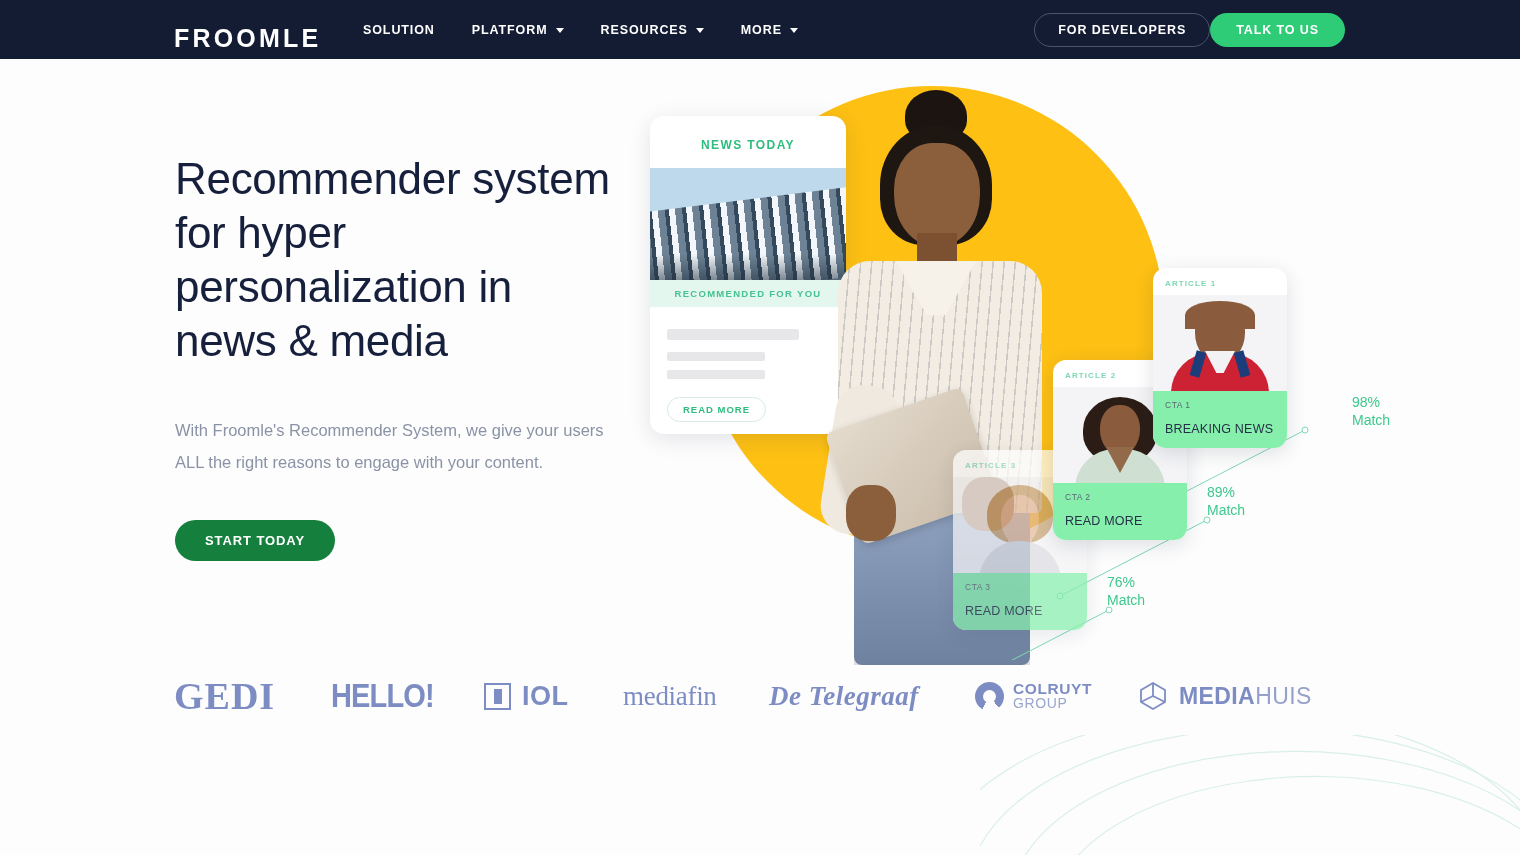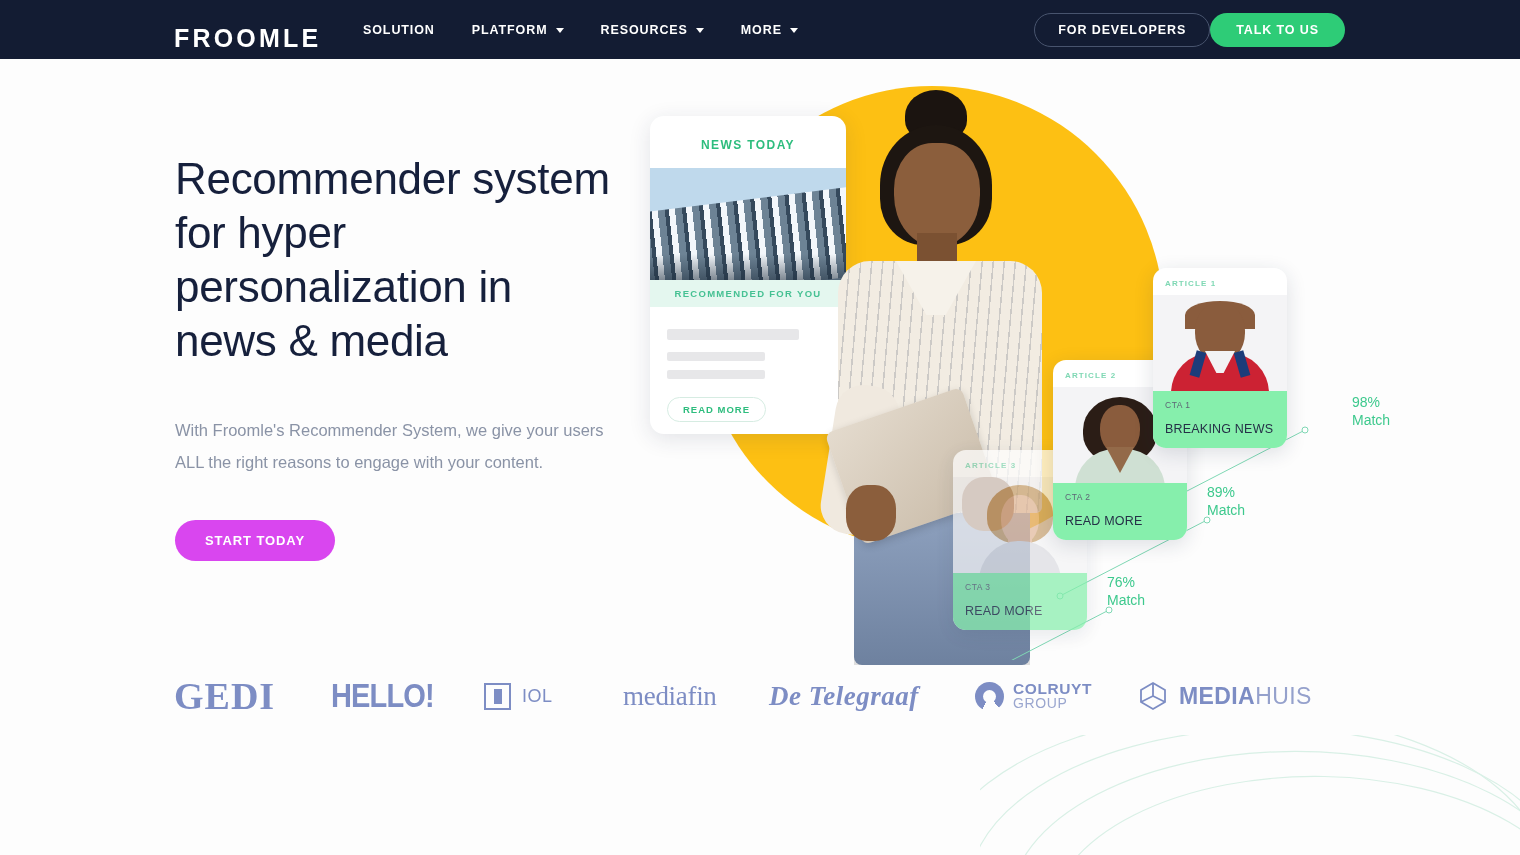--- a/index.html
+++ b/index.html
@@ -62,21 +62,21 @@
   .hero-title {
     font-size: 44px; line-height: 54px; color: #16203c;
     font-weight: 400; letter-spacing: -0.3px;
   }
   .hero-sub {
     margin-top: 46px; font-size: 16.5px; line-height: 32px;
     color: #8a93a6; width: 432px;
   }
   .btn-start {
     margin-top: 42px; display: inline-block;
-    background: #d946ef; border: none; border-radius: 21px;
+    background: #15803d; border: none; border-radius: 21px;
     padding: 0 30px; height: 41px; line-height: 41px;
     color: #ffffff; font-size: 13px; font-weight: 700;
     letter-spacing: 0.9px; cursor: pointer;
   }
 
   
   .hero-art { position: absolute; left: 640px; top: 60px; width: 740px; height: 600px; }
   .yellow-circle {
     position: absolute; left: 60px; top: 26px;
     width: 464px; height: 464px; border-radius: 50%;
@@ -240,21 +240,21 @@
   .logos {
     position: absolute; left: 0; top: 660px; width: 1360px; height: 72px;
     color: #7d8dc4;
   }
   .logo-item { position: absolute; top: 0; height: 72px; display: flex; align-items: center; }
   #lg-gedi   { left: 174px; font-family: "Liberation Serif", serif; font-size: 38px; font-weight: 700; letter-spacing: 1px; }
   #lg-hello  { left: 331px; font-size: 33px; font-weight: 700; letter-spacing: -1px; transform: scaleX(.88); transform-origin: left center; }
   #lg-iol    { left: 484px; gap: 11px; }
   .iol-box { width: 27px; height: 27px; border: 2px solid #7d8dc4; display:flex; align-items:center; justify-content:center; }
   .iol-box i { display:block; width: 8px; height: 15px; background:#7d8dc4; }
-  .iol-text { font-size: 18px; font-weight: 400; letter-spacing: .5px; }
+  .iol-text { font-size: 27px; font-weight: 700; letter-spacing: .5px; }
   #lg-mediafin { left: 623px; font-family: "Liberation Serif", serif; font-size: 27px; letter-spacing: -.3px; }
   #lg-telegraaf{ left: 769px; font-family: "Liberation Serif", serif; font-size: 27px; font-style: italic; font-weight: 700; letter-spacing: .5px; }
   #lg-colruyt  { left: 975px; gap: 9px; }
   .colruyt-mark{ width: 29px; height: 29px; border-radius: 50%;
     background: conic-gradient(from 210deg, #7d8dc4 0 290deg, transparent 290deg 360deg); position: relative; }
   .colruyt-mark::after{ content:""; position:absolute; left:8px; top:8px; width:13px; height:13px; border-radius:50%; background:#fdfdfd;}
   .colruyt-text{ line-height: 14px; }
   .colruyt-1{ font-size: 15.5px; font-weight: 700; letter-spacing: .6px; }
   .colruyt-2{ font-size: 14px; font-weight: 400; letter-spacing: .6px; color:#9aa6cf; }
   #lg-mediahuis{ left: 1138px; gap: 11px; }

